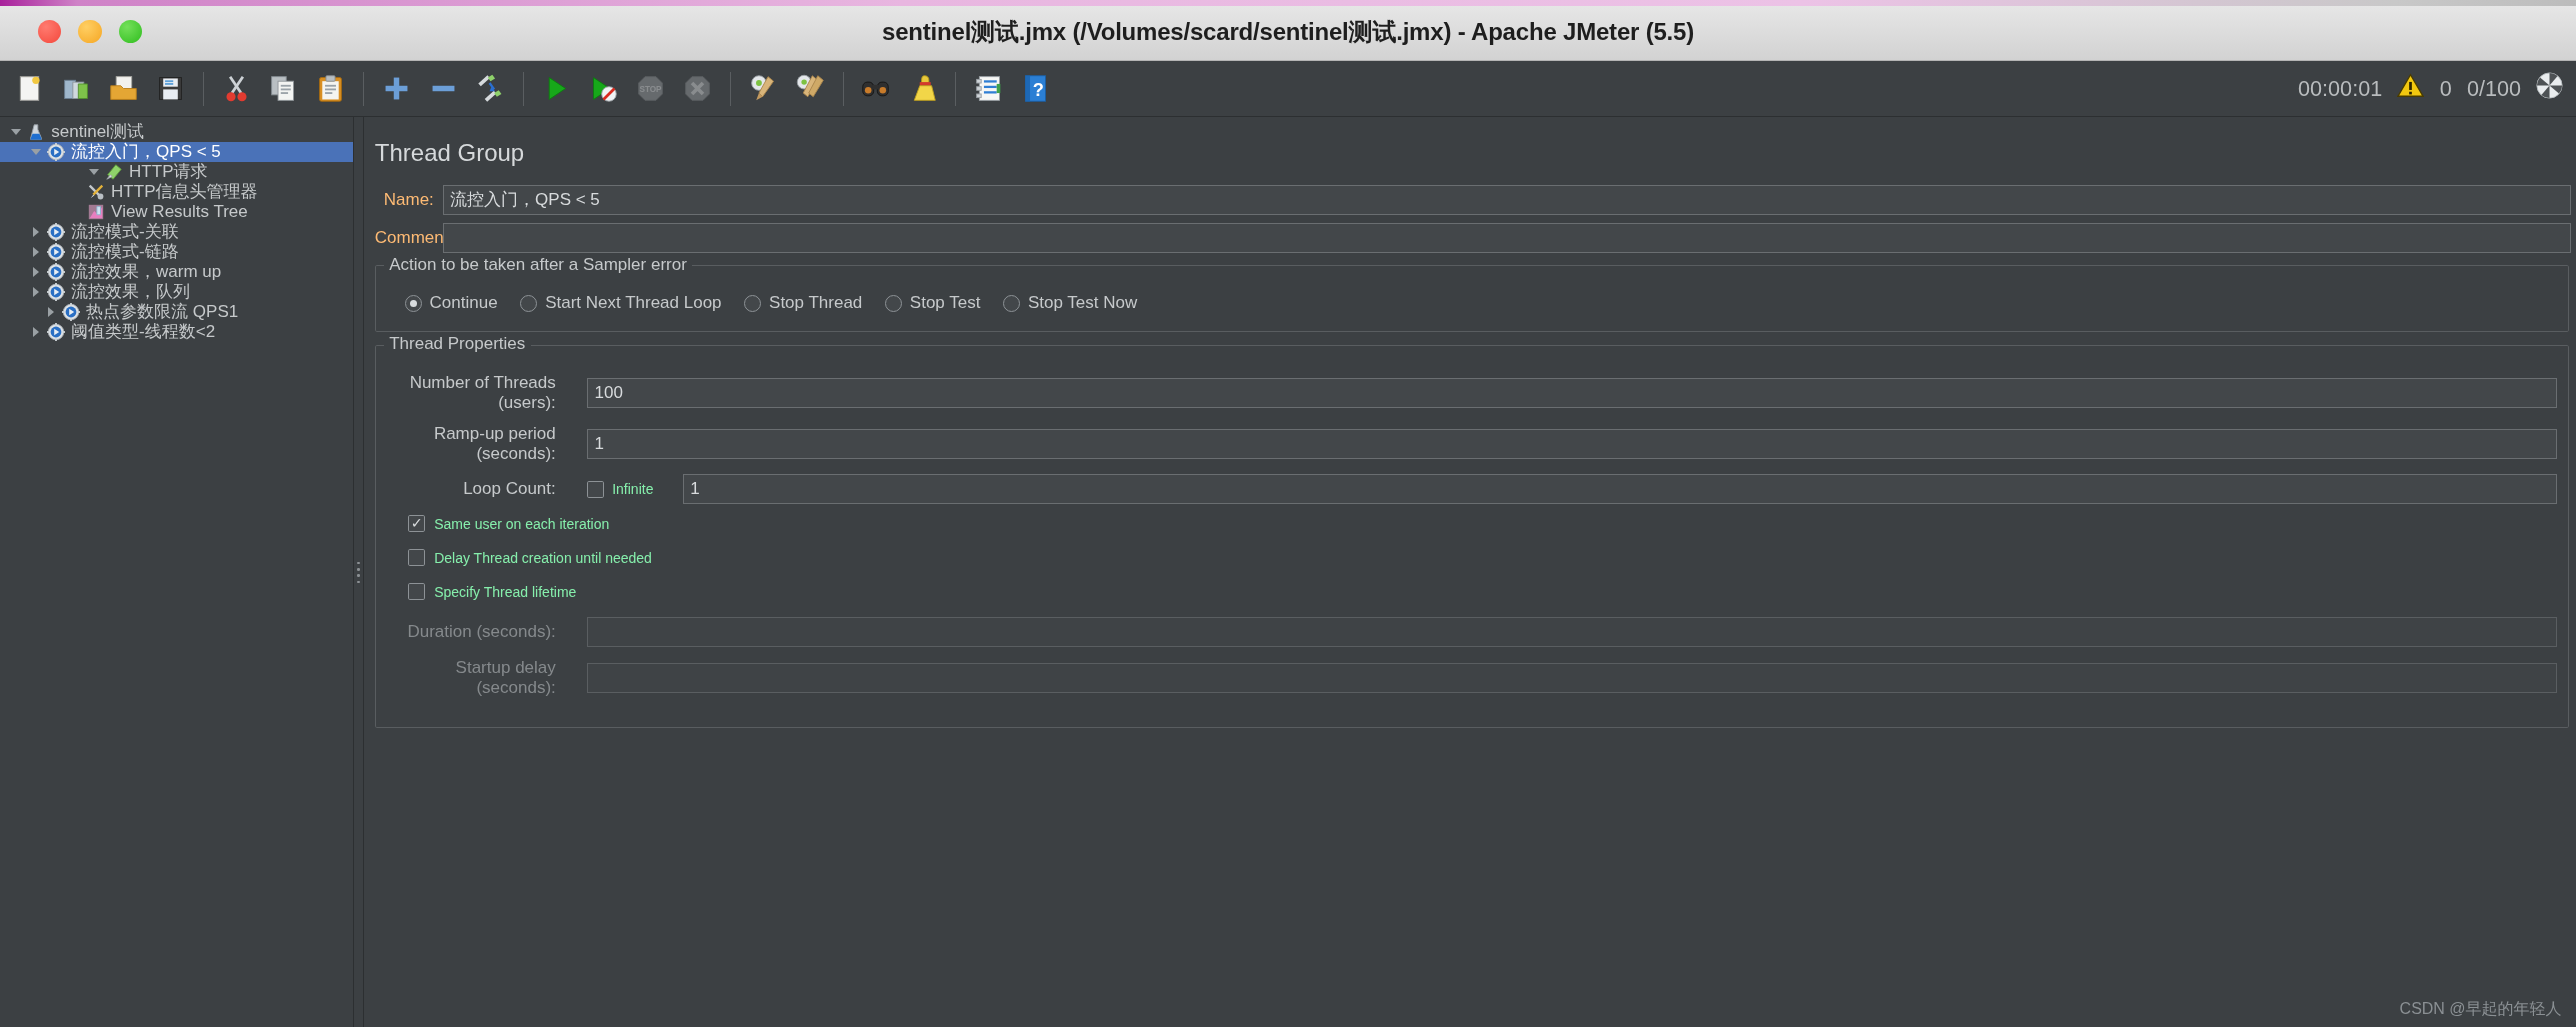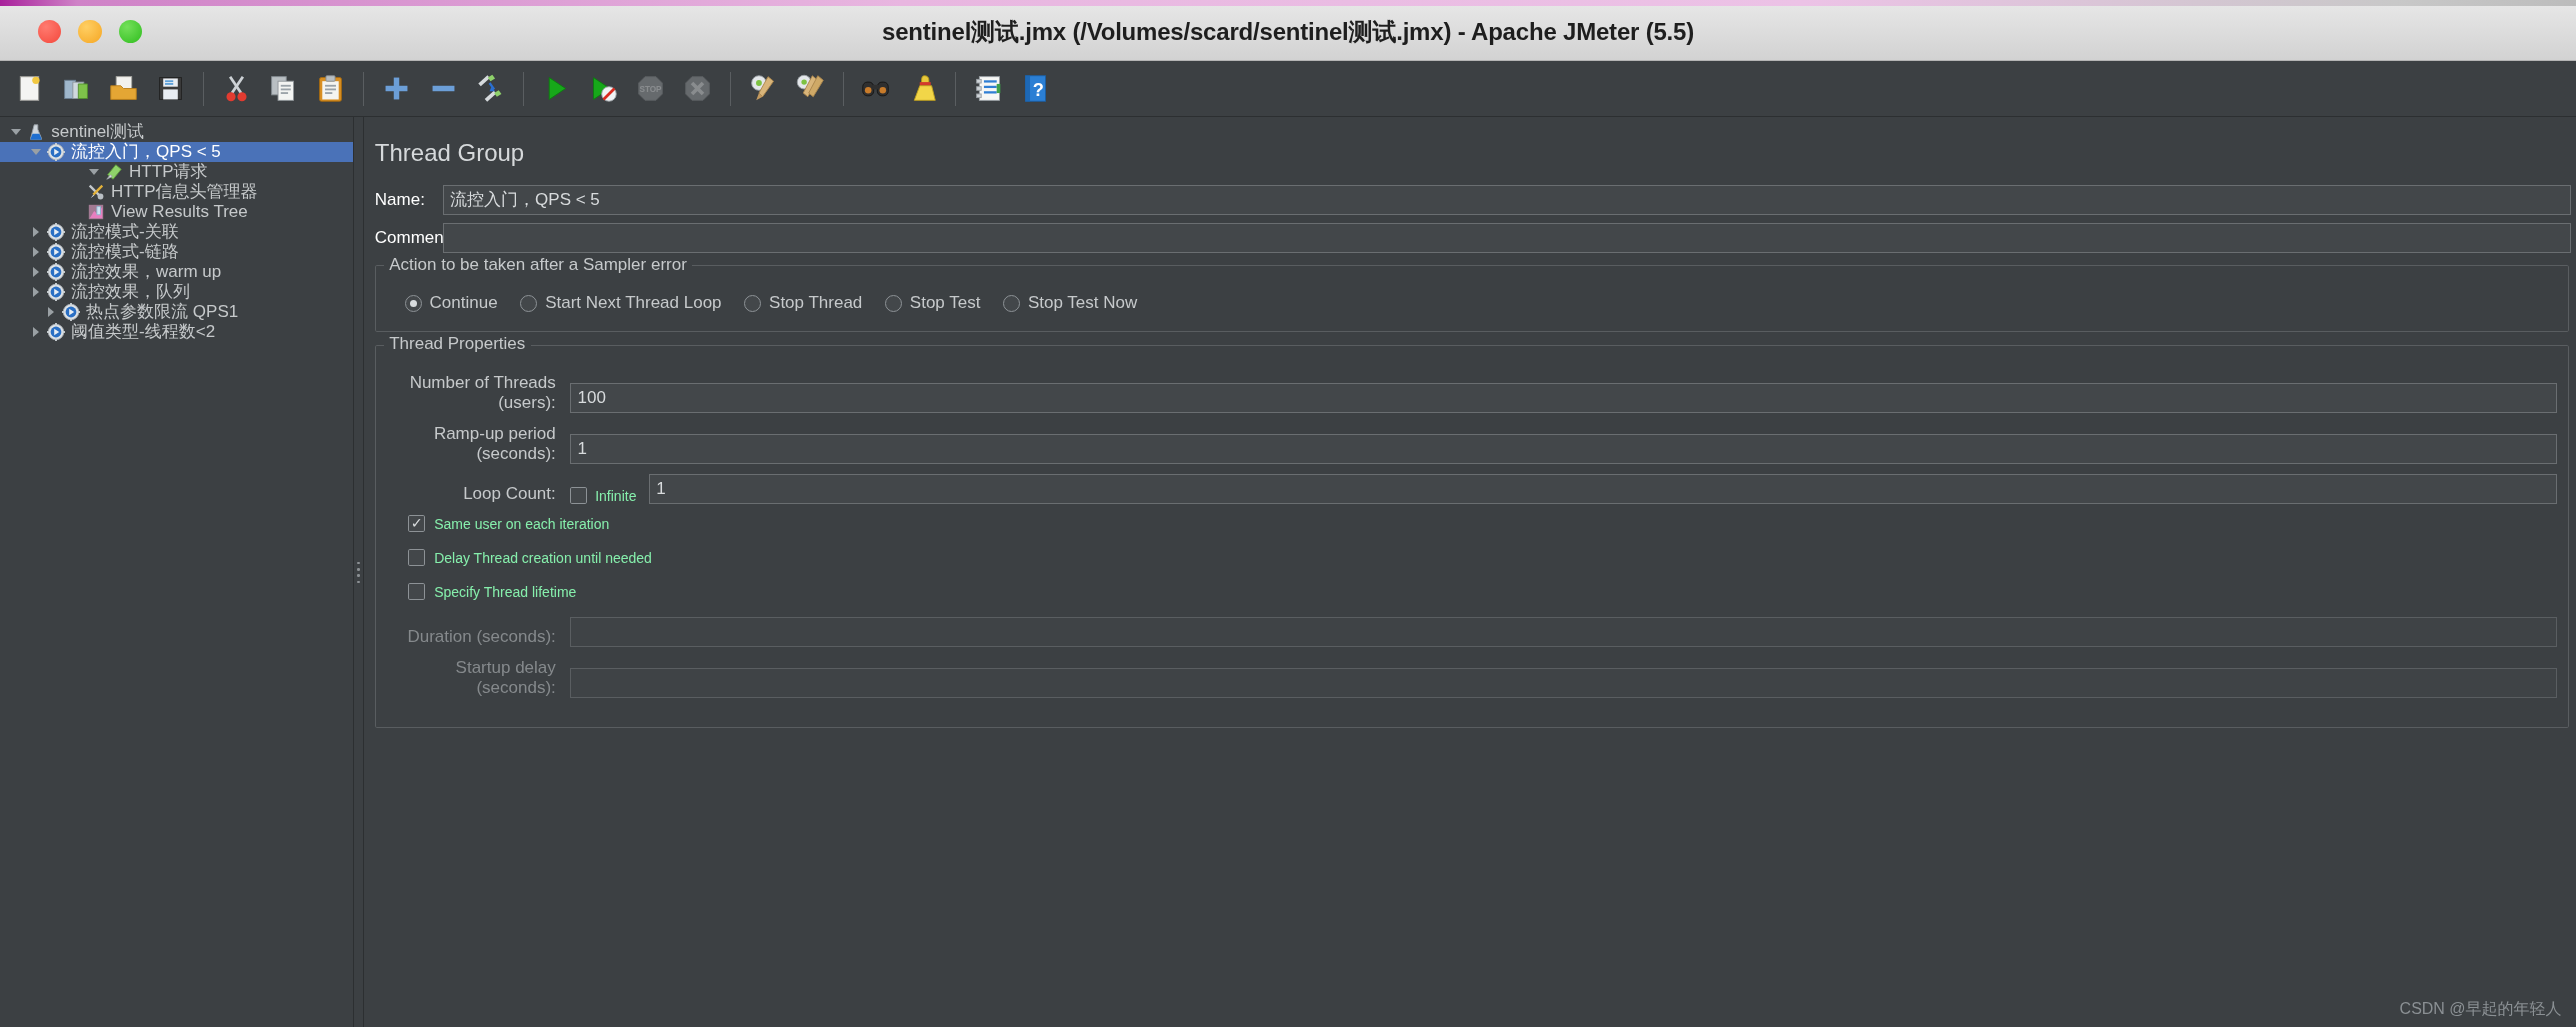--- a/index.html
+++ b/index.html
@@ -142,22 +142,22 @@
   #panel-title {
     font-size: 24px; color: #d6d9db;
     margin-left: 10.8px; margin-bottom: 18px;
   }
   .form-row {
     display: flex; align-items: center;
     margin-bottom: 8px;
     padding-right: 5.4px;
   }
   .form-label {
-    font-size: 17px; color: #ffffff;
-    width: 68px; text-align: left; margin-left: 10.8px;
+    font-size: 17px; color: #fdba74;
+    width: 68px; text-align: center; margin-left: 10.8px;
     flex: 0 0 auto;
   }
   .txt {
     flex: 1;
     height: 30px;
     background: #43474a;
     border: 0.9px solid #6a6e71;
     color: #d8dbdd;
     font-size: 17px;
     font-family: "Liberation Sans", sans-serif;
@@ -196,21 +196,21 @@
     flex: 0 0 17px;
   }
   .radio.checked::after {
     content:"";
     width: 7.2px; height: 7.2px; border-radius: 50%;
     background: #d8dbdd;
   }
   .radio-label { font-size: 17px; color: #c6c9cb; white-space: nowrap; }
 
   
-  .tp-row { display: flex; align-items: flex-end; margin-bottom: 10.8px; padding-left: 7.2px; }
+  .tp-row { display: flex; align-items: center; margin-bottom: 10.8px; padding-left: 7.2px; gap: 17px; }
   .tp-label {
     font-size: 17px; color: #c6c9cb;
     width: 162px; text-align: right; margin-right: 14.4px;
     flex: 0 0 162px;
   }
   .tp-label.dim { color: #85898c; }
   .tp-field {
     flex: 1;
     height: 30px;
     background: #43474a;
@@ -440,20 +440,41 @@
   </div>
 
   <div class="tb-btn">
     <svg class="tb-icon" width="31" height="31" viewBox="0 0 34 34">
       <rect x="6" y="3" width="22" height="28" fill="#2b7fd4" stroke="#1b5ea3"></rect>
       <rect x="6" y="3" width="5" height="28" fill="#1d68b5"></rect>
       <text x="20" y="25" font-size="20" font-family="Liberation Sans" fill="#ffffff" text-anchor="middle" font-weight="bold">?</text>
     </svg>
   </div>
 
+  <div id="status-area">
+    <span>00:00:01</span>
+    <span>
+      <svg width="27" height="25" viewBox="0 0 30 28">
+        <path d="M15 2 L29 26 L1 26 Z" fill="#f2c80f" stroke="#4a3c00" stroke-width="1.5"></path>
+        <rect x="13.5" y="10" width="3" height="9" fill="#2a2200"></rect>
+        <rect x="13.5" y="21" width="3" height="3" fill="#2a2200"></rect>
+      </svg>
+    </span>
+    <span class="warn-count">0</span>
+    <span class="thread-count">0/100</span>
+    <span>
+      <svg width="27" height="27" viewBox="0 0 30 30">
+        <circle cx="15" cy="15" r="14" fill="#e9ecee" stroke="#b7bcc0"></circle>
+        <path d="M15 1 a14 14 0 0 1 9 3.5 l-9 10.5z" fill="#4e5255"></path>
+        <path d="M29 15 a14 14 0 0 1 -3.5 9 l-10.5 -9z" fill="#4e5255"></path>
+        <path d="M15 29 a14 14 0 0 1 -9 -3.5 l9 -10.5z" fill="#4e5255"></path>
+        <path d="M1 15 a14 14 0 0 1 3.5 -9 l10.5 9z" fill="#4e5255"></path>
+      </svg>
+    </span>
+  </div>
 </div>
 
 <div id="main">
 
   <div id="tree-panel">
       <div class="tree-row" style="padding-left: 7.2px;">
         <div class="tree-toggle">
           <span class="tri-down"></span>
         </div>
         <div class="tree-icon">

